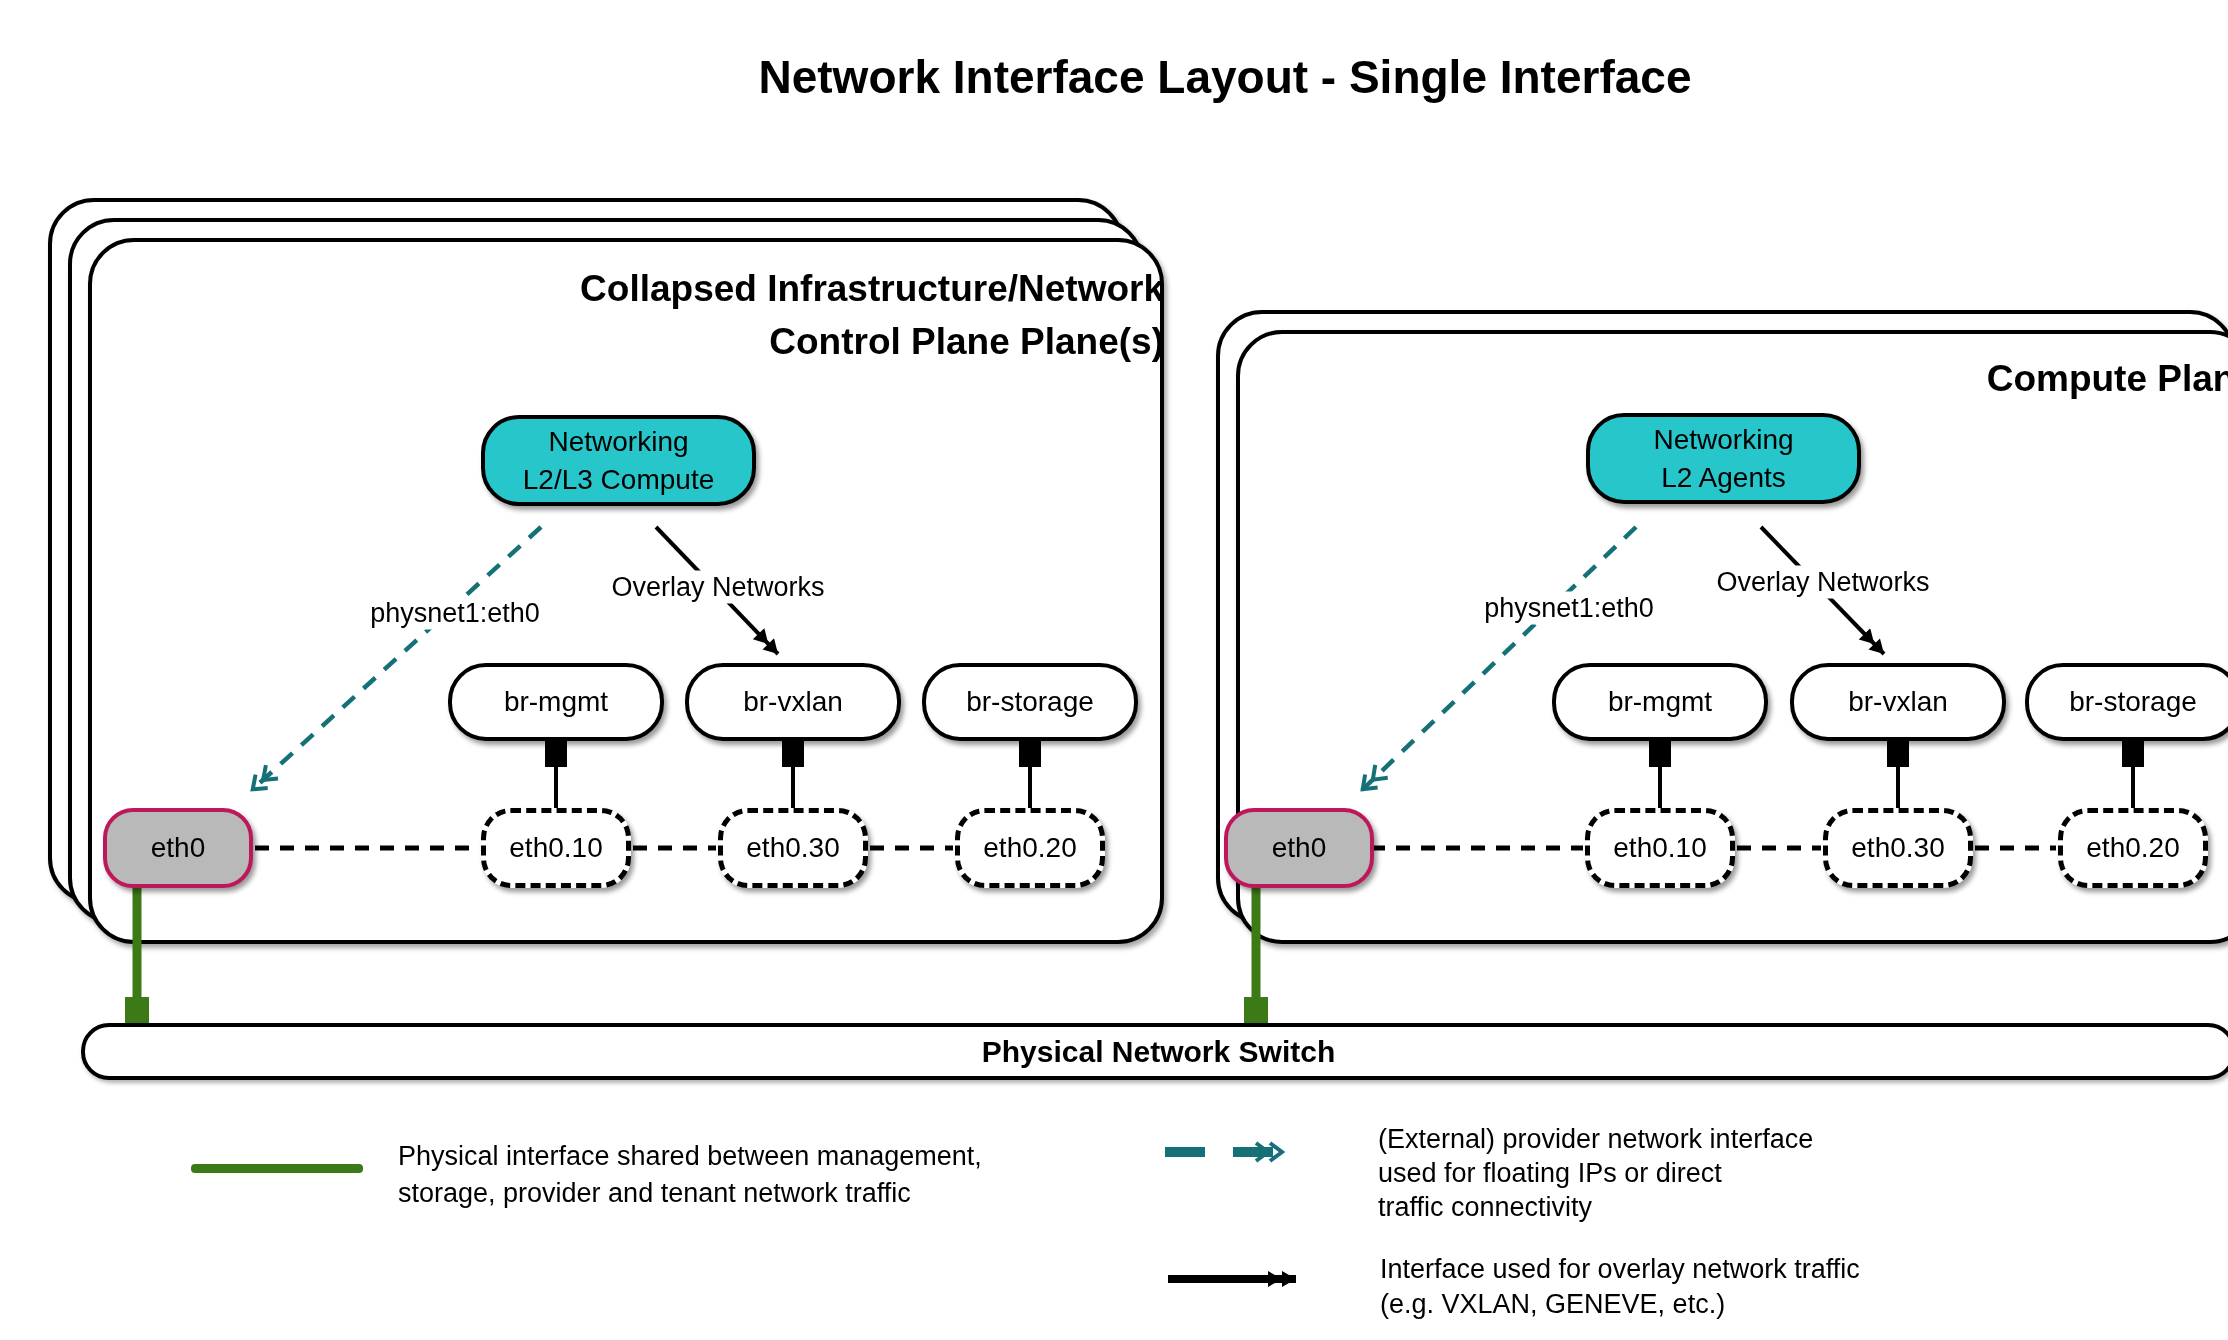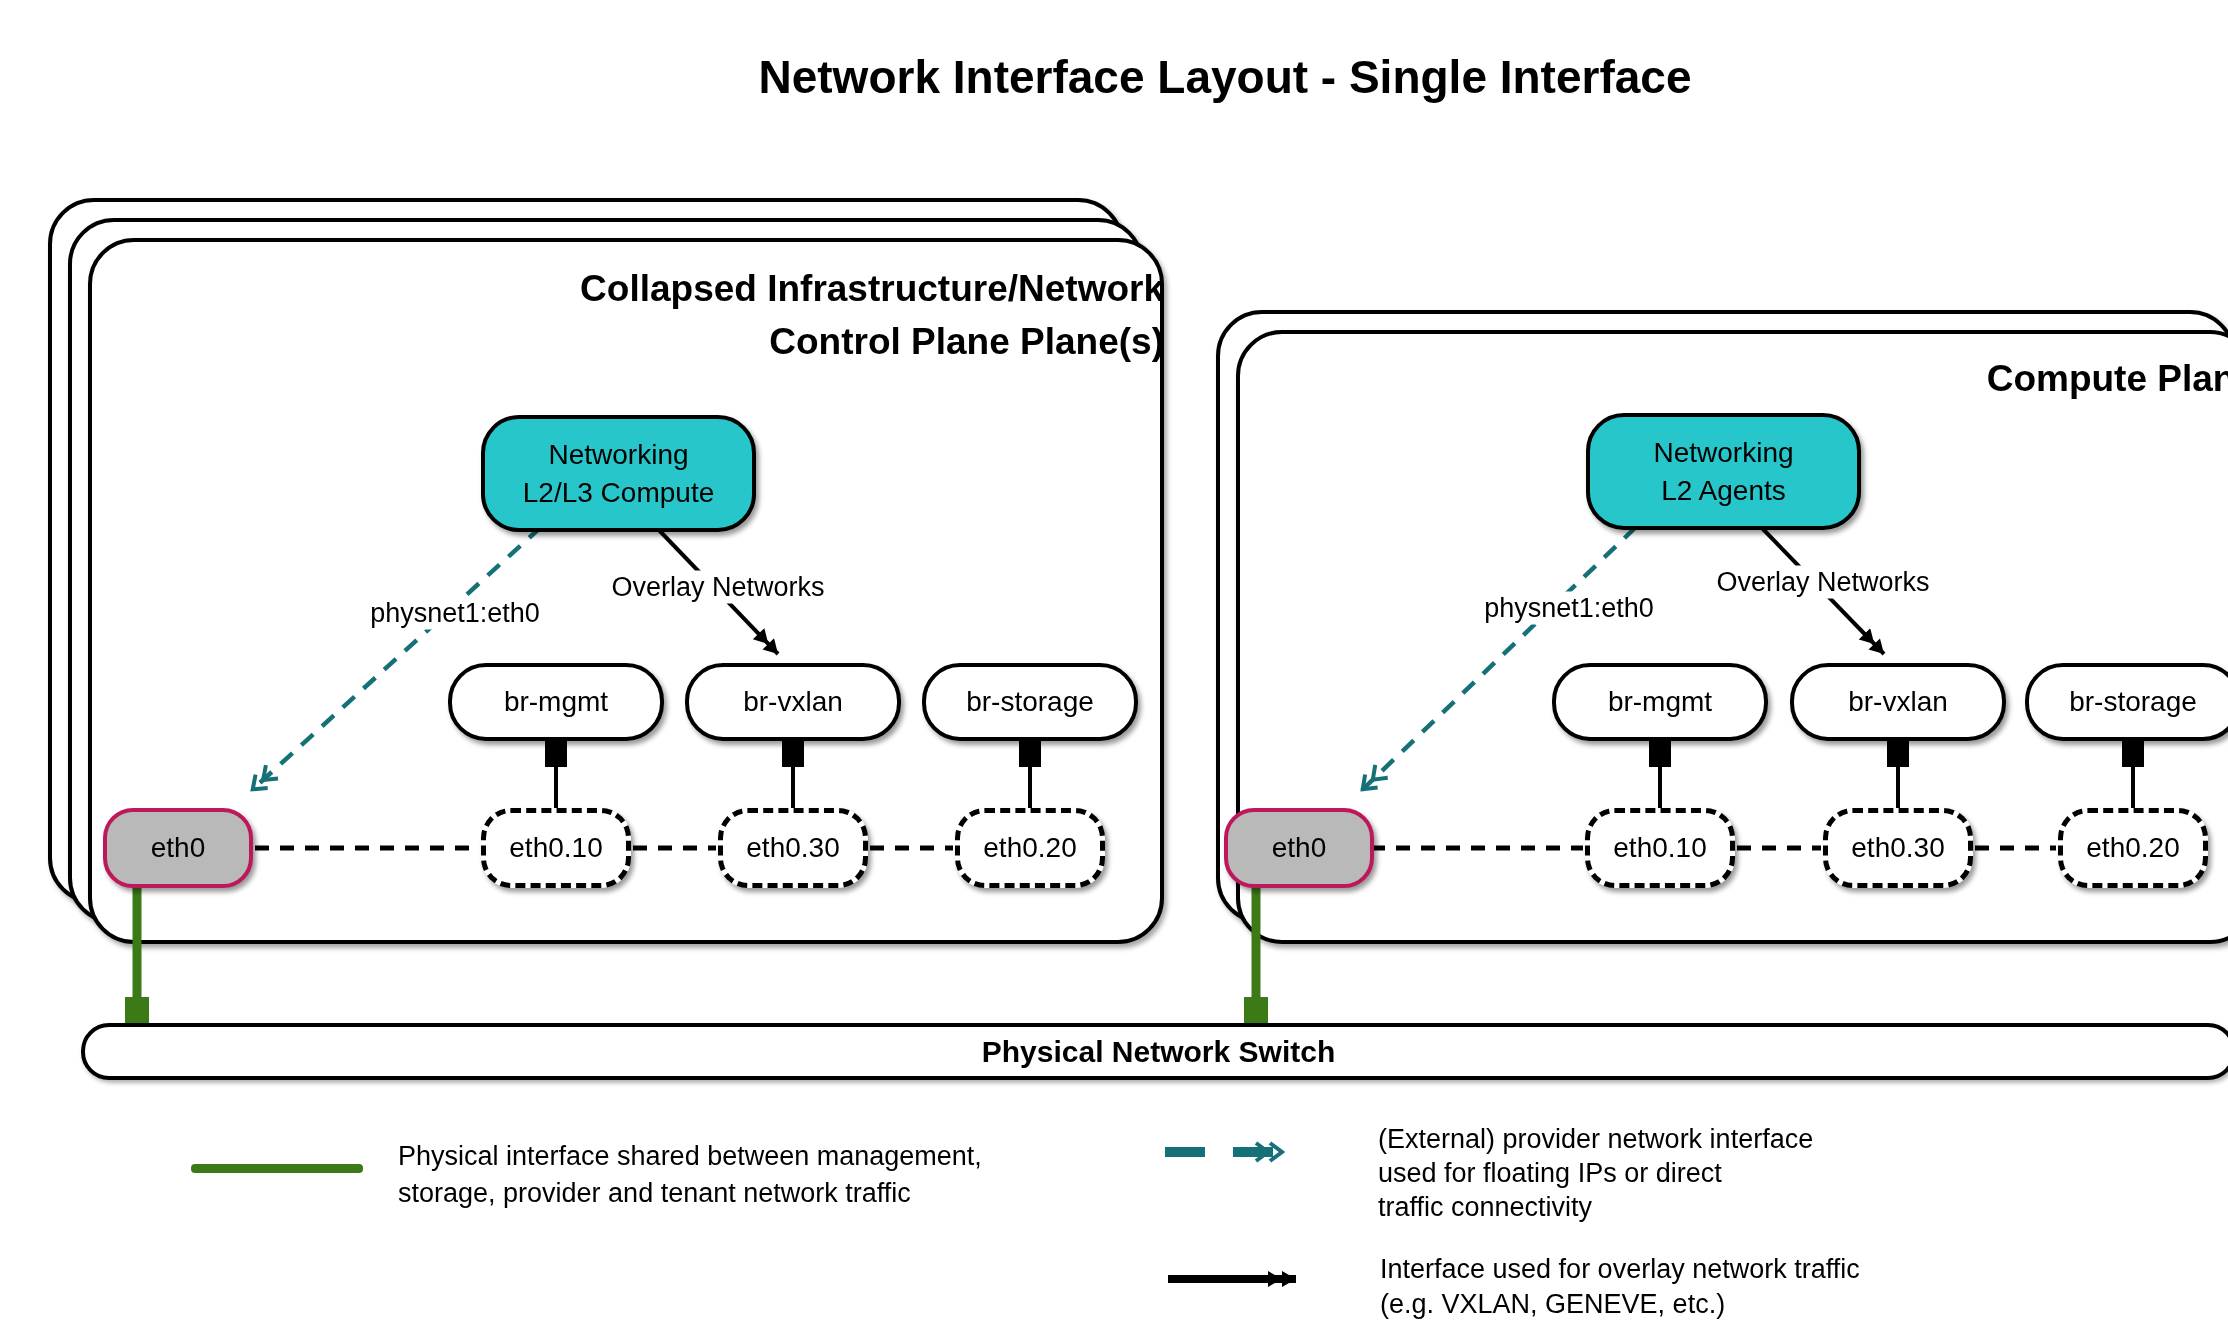--- a/index.html
+++ b/index.html
@@ -13,21 +13,21 @@
     box-shadow:3px 4px 5px rgba(0,0,0,.35);z-index:1;box-sizing:border-box;}
 
   .overlay{position:absolute;left:0;top:0;z-index:2;pointer-events:none;}
 
   .host-title{position:absolute;text-align:right;font-size:37px;font-weight:bold;
     line-height:53px;z-index:3;}
 
   .node{position:absolute;box-sizing:border-box;display:flex;flex-direction:column;
     align-items:center;justify-content:center;text-align:center;z-index:3;
     box-shadow:3px 4px 5px rgba(0,0,0,.4);}
-  .agent{width:275px;height:117px;background:#26c6ca;border:4px solid #000;border-radius:38px;
+  .agent{width:275px;height:91px;background:#26c6ca;border:4px solid #000;border-radius:38px;
     font-size:28px;line-height:38px;}
   .bridge{width:216px;height:78px;background:#fff;border:4px solid #000;border-radius:38px;
     font-size:28px;}
   .vlan{width:150px;height:80px;background:#fff;border:5px dashed #000;border-radius:30px;
     font-size:28px;}
   .eth{width:150px;height:80px;background:#b9b9b9;border:4px solid #be185d;border-radius:30px;
     font-size:28px;}
 
   .edge-label{position:absolute;transform:translate(-50%,-50%);background:#fff;
     padding:1px 6px;font-size:27px;white-space:nowrap;z-index:4;}

